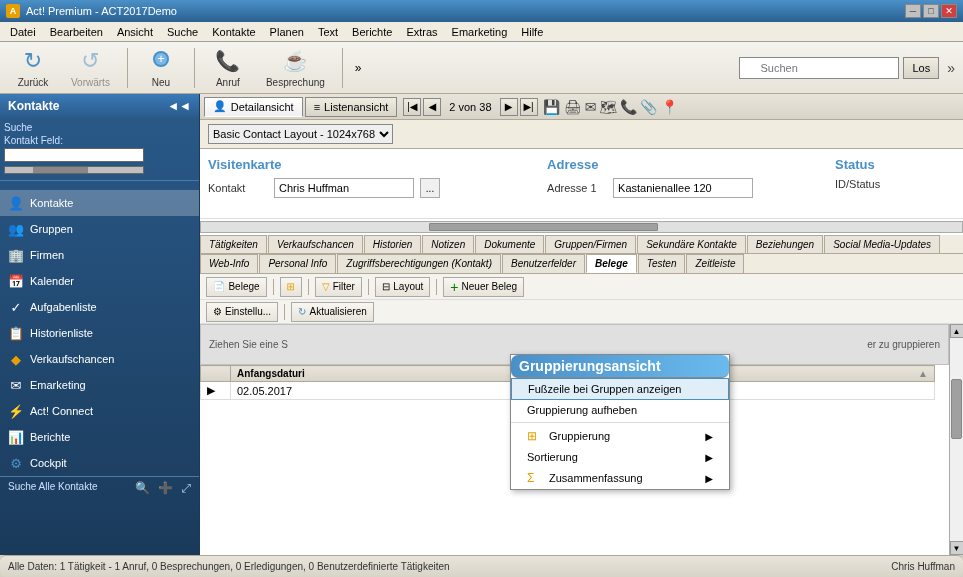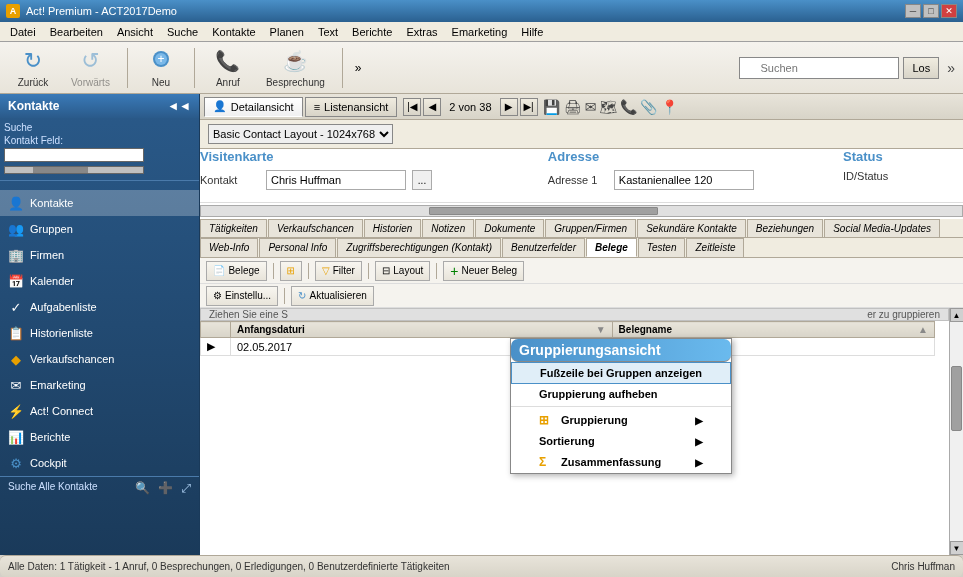--- a/index.html
+++ b/index.html
@@ -54,21 +54,21 @@
     .view-btn.active { background: linear-gradient(to bottom, #fff, #f0f0f0); border-bottom-color: white; }
     .nav-controls { display: flex; align-items: center; gap: 2px; margin-left: 4px; }
     .nav-btn { width: 18px; height: 18px; background: linear-gradient(to bottom, #f0ece0, #d8d4c8); border: 1px solid #888; cursor: pointer; display: flex; align-items: center; justify-content: center; font-size: 10px; }
     .nav-count { font-size: 11px; margin: 0 6px; }
     .toolbar-icons { display: flex; align-items: center; gap: 3px; margin-left: 4px; }
     .toolbar-icon { font-size: 14px; cursor: pointer; color: #444; }
     .layout-dropdown { display: flex; align-items: center; padding: 4px 8px; background: #f0ece0; border-bottom: 1px solid #b0a898; gap: 4px; }
     .layout-select { height: 20px; font-size: 11px; border: 1px solid #888; }
 
     
-    .contact-area { display: flex; gap: 32px; background: white; border-bottom: 1px solid #ddd; }
+    .contact-area { display: flex; padding: 8px; gap: 32px; background: white; border-bottom: 1px solid #ddd; }
     .section-title { font-size: 13px; font-weight: bold; color: #4a90c8; margin-bottom: 6px; }
     .form-row { display: flex; align-items: center; gap: 6px; margin-bottom: 12px; }
     .form-label { font-size: 11px; color: #333; width: 60px; }
     .form-input { height: 20px; border: 1px solid #aaa; padding: 2px 4px; font-size: 11px; }
     .form-input-btn { height: 20px; width: 20px; border: 1px solid #aaa; background: #f0f0f0; font-size: 10px; cursor: pointer; display: flex; align-items: center; justify-content: center; }
     .address-section { flex: 1; }
     .status-section { flex: 0 0 120px; }
     .scrollbar-h { height: 12px; background: #e0e0e0; border: 1px solid #aaa; margin: 2px 0; position: relative; }
     .scrollbar-thumb { position: absolute; left: 30%; top: 1px; width: 30%; height: 8px; background: #a0a0a0; border: 1px solid #888; border-radius: 1px; }
 
@@ -84,21 +84,21 @@
 
     
     .belege-table-toolbar { display: flex; align-items: center; padding: 3px 6px; background: #f5f3ee; border-bottom: 1px solid #ddd; gap: 6px; height: 24px; }
     .belege-table { width: 100%; border-collapse: collapse; font-size: 11px; }
     .belege-table th { background: linear-gradient(to bottom, #e8e4da, #d8d4c8); border: 1px solid #b0a898; padding: 2px 6px; text-align: left; font-size: 10px; }
     .belege-table td { border: 1px solid #ddd; padding: 2px 6px; font-size: 11px; }
 
     
     .context-menu { position: absolute; background: white; border: 1px solid #888; box-shadow: 2px 2px 6px rgba(0,0,0,0.3); z-index: 100; min-width: 220px; }
     .context-menu-header { background: linear-gradient(to right, #4a90c8, #6abaee); color: white; padding: 3px 8px; font-size: 14px; font-weight: bold; display: flex; align-items: center; gap: 4px; border-bottom: 1px solid #888; border-radius: 7px; }
-    .context-menu-item { padding: 4px 28px; font-size: 11px; cursor: pointer; display: flex; align-items: center; justify-content: space-between; font-weight: bold; }
+    .context-menu-item { padding: 4px 16px; font-size: 11px; cursor: pointer; display: flex; align-items: center; justify-content: space-between; }
     .context-menu-item.active { background: #e0eef8; border: 1px solid #4a90c8; }
     .context-menu-separator { height: 1px; background: #ddd; margin: 2px 0; }
     .context-menu-arrow { font-size: 10px; }
     .context-menu-item-with-icon { display: flex; align-items: center; gap: 6px; }
     .context-menu-icon { font-size: 12px; width: 16px; }
 
     
     .status-bar { height: 22px; background: linear-gradient(to bottom, #e8e4da, #d8d4c8); border-top: 1px solid #b0a898; display: flex; align-items: center; justify-content: space-between; padding: 0 8px; font-size: 10px; color: #333; border-radius: 6px; }
 
     
@@ -364,21 +364,21 @@
       <div class="belege-toolbar-sep"></div>
       <button class="belege-btn">
         <span style="color:#4a90c8;">↻</span>
         <span>Aktualisieren</span>
       </button>
     </div>
 
     <div class="belege-content" style="position:relative; flex:1;">
       <div class="belege-inner">
 
-        <div style="display:flex; background:#e0e0e0; border:1px solid #c0c0c0; padding:0 8px; font-size:10px; color:#555; margin:0;">
+        <div style="display:flex; background:#e0e0e0; border:1px solid #c0c0c0; padding:14px 8px; font-size:10px; color:#555; margin:0;">
           <span>Ziehen Sie eine S</span>
           <span style="flex:1; text-align:right;">er zu gruppieren</span>
         </div>
 
         <table class="belege-table" style="width:calc(100% - 14px);">
           <thead>
             <tr>
               <th style="width:30px;"> </th>
               <th>
                 <span>Anfangsdaturi</span>

